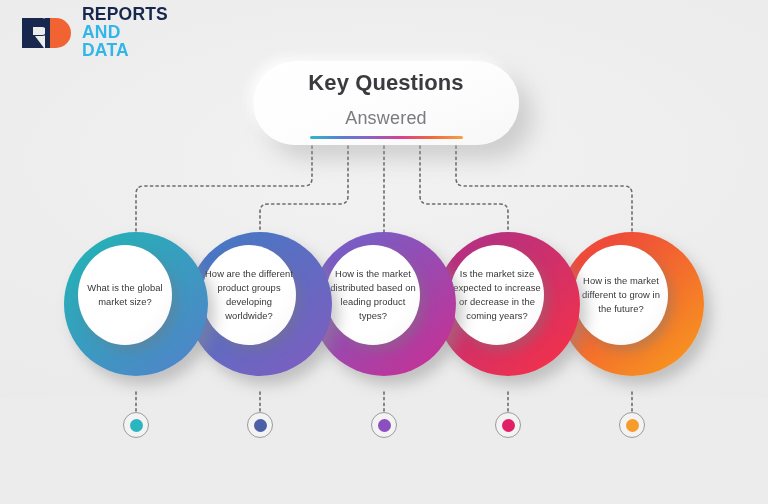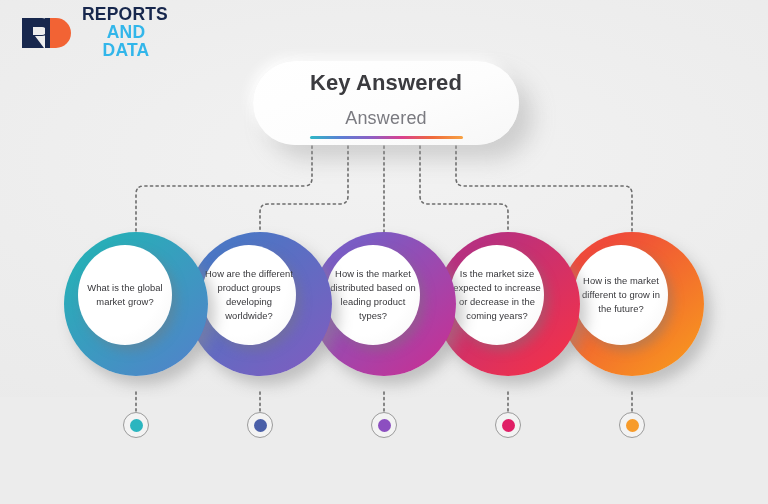--- a/index.html
+++ b/index.html
@@ -203,21 +203,21 @@
       <svg width="56" height="34" viewBox="0 0 56 34">
         <path d="M2 2 h20 a11 9 0 0 1 0 18 h-7 l9 12 h-11 l-9 -12 v12 h-2 z" fill="#17274d"></path>
         <rect x="2" y="2" width="11" height="30" fill="#17274d"></rect>
         <path d="M13 11 h9 a4 4 0 0 1 0 8 h-9 z" fill="#ececec"></path>
         <path d="M28 2 h8 a15 15 0 0 1 0 30 h-8 z" fill="#f26334"></path>
         <rect x="25" y="2" width="5" height="30" fill="#17274d"></rect>
       </svg>
     </div>
     <div id="logo-words">
       <span class="logo-line1" style="color: rgb(23, 39, 77);">REPORTS</span>
-      <span class="logo-line2" style="color: rgb(50, 182, 234); text-align: center;">AND DATA</span>
+      <span class="logo-line2" style="color: rgb(50, 182, 234);">AND DATA</span>
     </div>
   </div>
 
   <svg id="connectors" viewBox="0 0 768 504">
 
     <path class="conn" d="M312,146 L312,178 Q312,186 304,186 L144,186 Q136,186 136,194 L136,240"></path>
 
     <path class="conn" d="M348,146 L348,196 Q348,204 340,204 L268,204 Q260,204 260,212 L260,240"></path>
 
     <path class="conn" d="M384,146 L384,240"></path>
@@ -227,29 +227,29 @@
     <path class="conn" d="M456,146 L456,178 Q456,186 464,186 L624,186 Q632,186 632,194 L632,240"></path>
 
     <path class="conn" d="M136,392 L136,414"></path>
     <path class="conn" d="M260,392 L260,414"></path>
     <path class="conn" d="M384,392 L384,414"></path>
     <path class="conn" d="M508,392 L508,414"></path>
     <path class="conn" d="M632,392 L632,414"></path>
   </svg>
 
   <div id="title-card">
-    <div id="title-main">Key Answered</div>
+    <div id="title-main">Key Questions</div>
     <div id="title-sub">Answered</div>
     <div id="title-rule" style="background: linear-gradient(90deg, rgb(47, 184, 198) 0%, rgb(91, 127, 212) 20%, rgb(142, 95, 196) 40%, rgb(217, 65, 143) 60%, rgb(239, 106, 60) 80%, rgb(247, 162, 67) 100%);"></div>
   </div>
 
   <div id="circle-row">
     <div class="node" id="n1" style="left:64px;  top:0px; z-index:15;">
       <div class="ring" style="background: linear-gradient(140deg, rgb(41, 173, 184) 0%, rgb(41, 173, 184) 18%, rgb(78, 134, 200) 88%, rgb(78, 134, 200) 100%);"></div>
-      <div class="node-label">What is the global market grow?</div>
+      <div class="node-label">What is the global market size?</div>
     </div>
     <div class="node" id="n3" style="left:312px; top:0px; z-index:13;">
       <div class="ring" style="background: linear-gradient(140deg, rgb(122, 92, 196) 0%, rgb(122, 92, 196) 18%, rgb(194, 51, 151) 88%, rgb(194, 51, 151) 100%);"></div>
       <div class="node-label">How is the market distributed based on leading product types?</div>
     </div>
     <div class="node" id="n2" style="left:188px; top:0px; z-index:14;">
       <div class="ring" style="background: linear-gradient(140deg, rgb(75, 118, 196) 0%, rgb(75, 118, 196) 18%, rgb(122, 95, 192) 88%, rgb(122, 95, 192) 100%);"></div>
       <div class="node-label">How are the different product groups developing worldwide?</div>
     </div>
     <div class="node" id="n4" style="left:436px; top:0px; z-index:12;">

